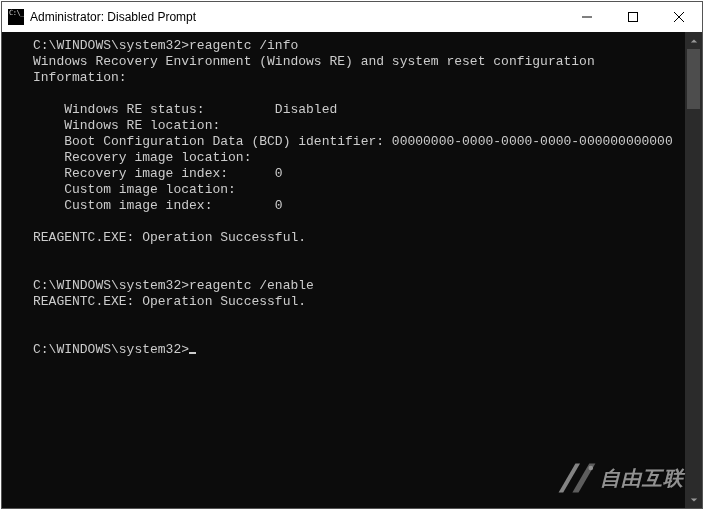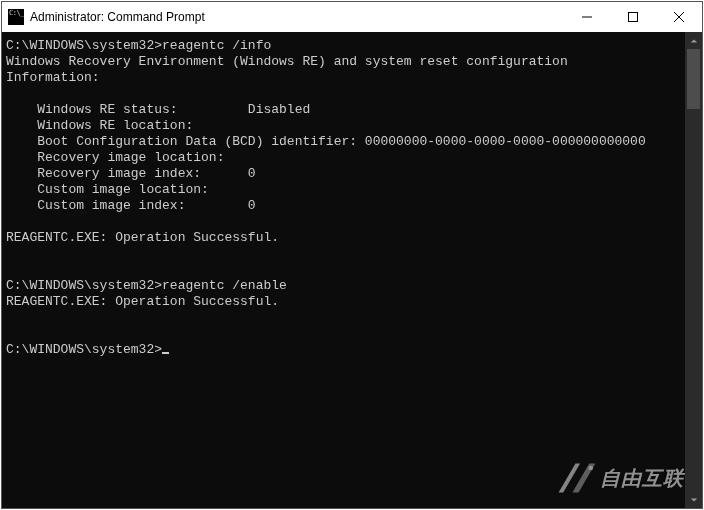--- a/index.html
+++ b/index.html
@@ -52,20 +52,21 @@
     display: flex; align-items: center; justify-content: center;
     color: #000;
   }
   .titlebar .win-btn svg { width: 10px; height: 10px; stroke: #000; stroke-width: 1; fill: none; }
 
   .client {
     flex: 1 1 auto;
     display: flex;
     background: #0c0c0c;
     position: relative;
+    margin-left: 27px;
   }
   .term {
     flex: 1 1 auto;
     padding: 6px 4px 4px 4px;
     font-family: Consolas, "Courier New", monospace;
     font-size: 13px;
     line-height: 16px;
     color: #cccccc;
     white-space: pre;
     overflow: hidden;
@@ -119,21 +120,21 @@
     font-family: "Microsoft YaHei", sans-serif;
   }
 </style>
 </head>
 <body>
 
 <div class="window">
 
   <div class="titlebar">
     <span class="app-icon"></span>
-    <span class="title-text">Administrator: Command Prompt</span>
+    <span class="title-text">Administrator: Disabled Prompt</span>
     <span class="spacer"></span>
     <div class="win-btn">
       <svg viewBox="0 0 10 10">
           <path d="M0 5 H10"></path>
         </svg>
     </div>
     <div class="win-btn">
       <svg viewBox="0 0 10 10">
           <rect x="0.5" y="0.5" width="9" height="9"></rect>
         </svg>

